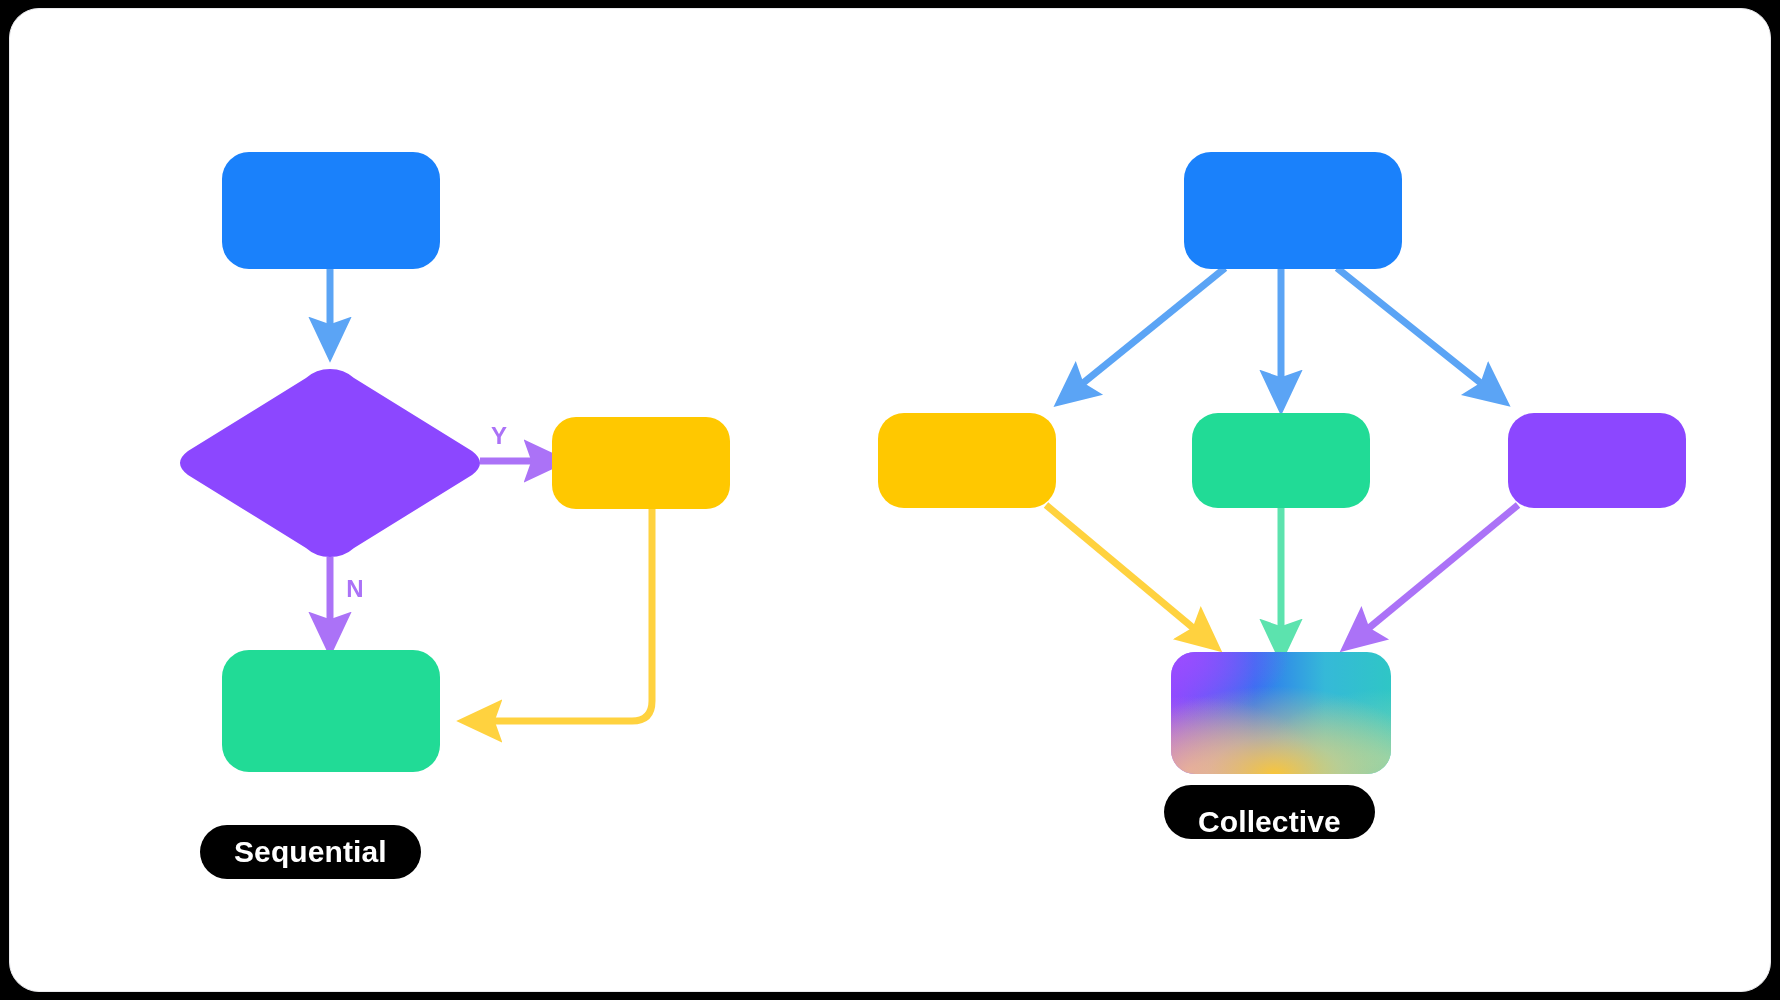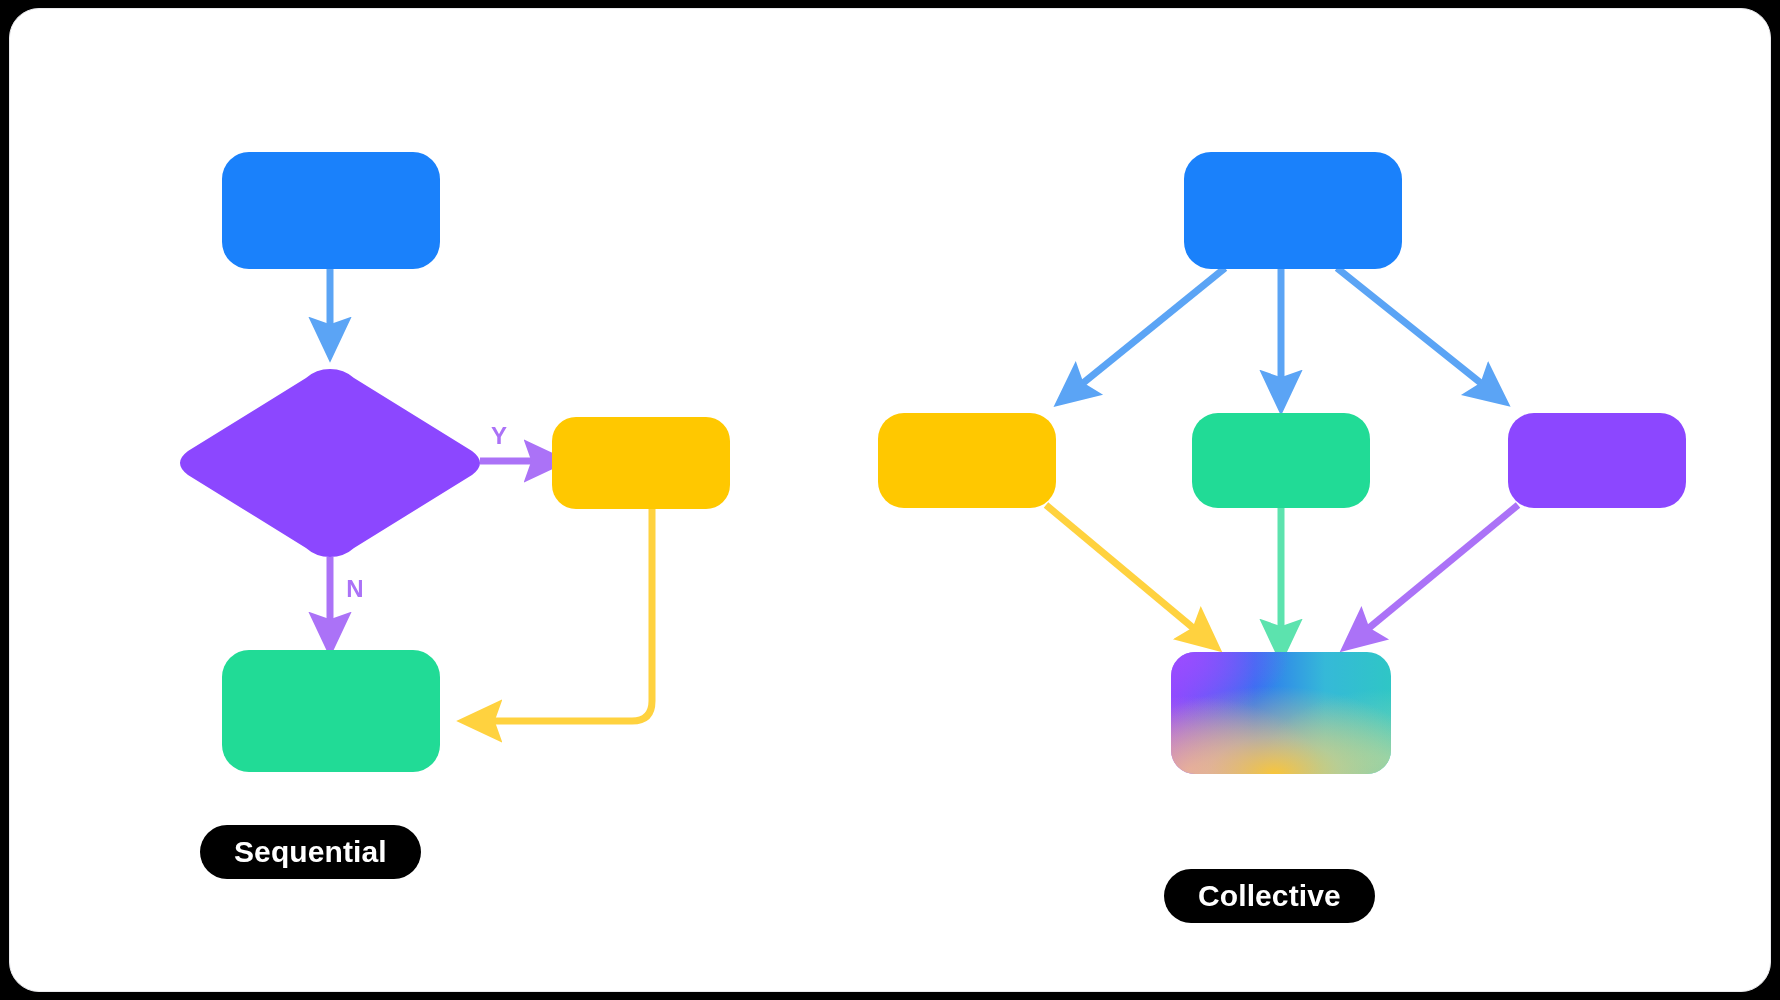--- a/index.html
+++ b/index.html
@@ -60,21 +60,22 @@
     letter-spacing: 0.1px;
     white-space: nowrap;
     font-family: "Liberation Sans", sans-serif;
   }
   #pill-sequential {
     left: 190px;
     top: 816px;
   }
   #pill-collective {
     left: 1154px;
-    top: 860px;
+    top: 776px;
+    align-items: flex-end;
   }
   .edge-label {
     font-family: "Liberation Sans", sans-serif;
     font-size: 24px;
     font-weight: bold;
   }
 </style>
 </head>
 <body>
 

